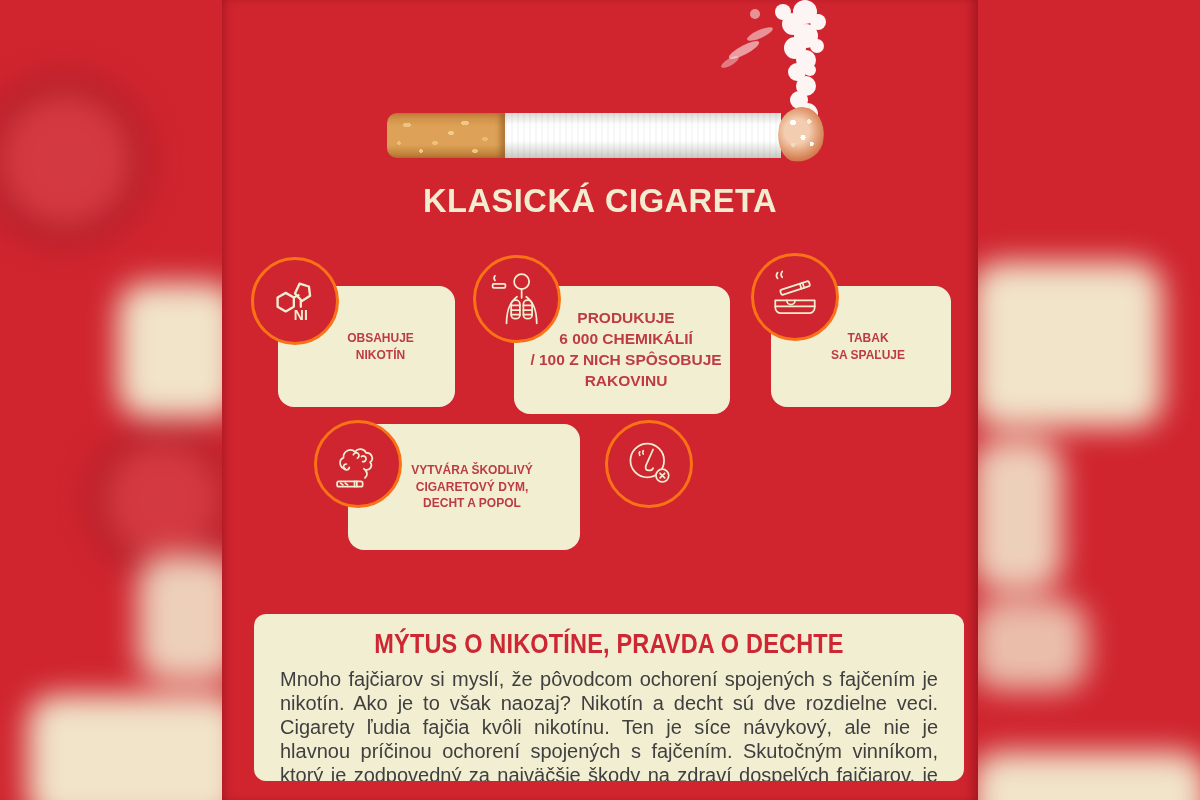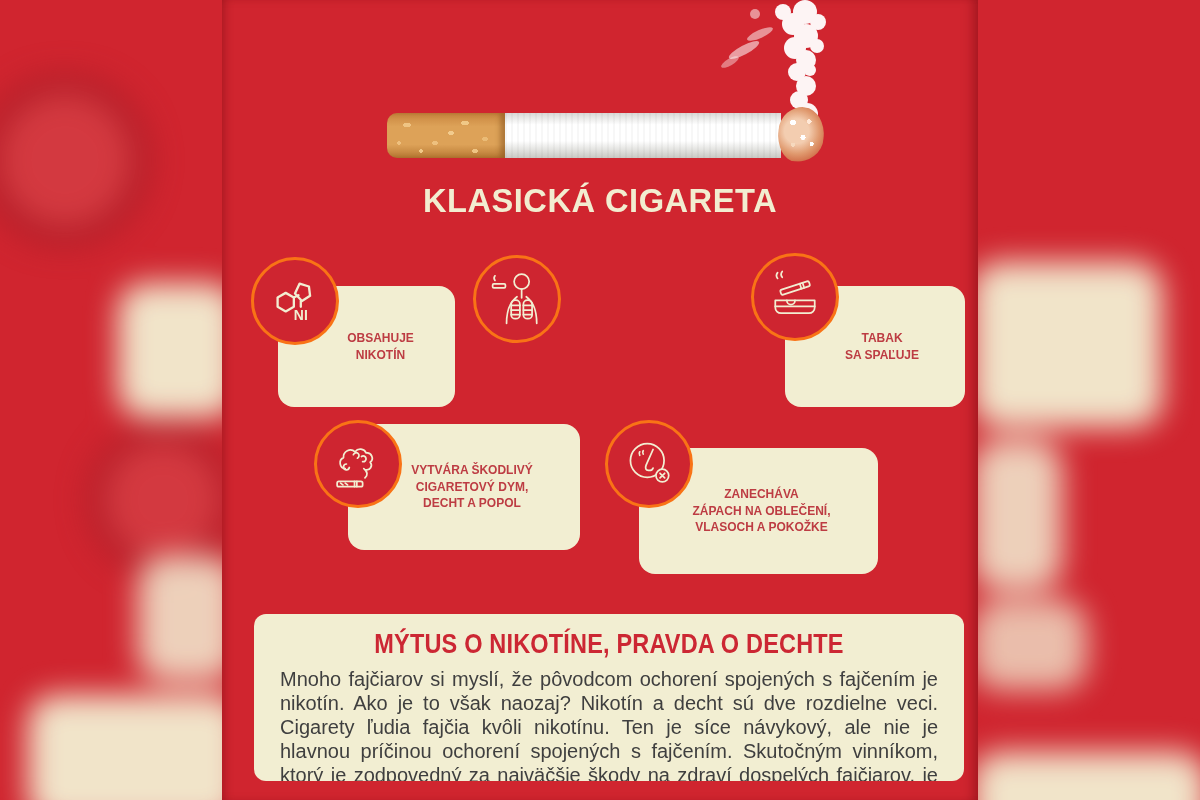--- a/index.html
+++ b/index.html
@@ -62,21 +62,21 @@
   .bubble{position:absolute;width:88px;height:88px;border-radius:50%;background:#ce2530;
           border:3px solid #f97316;box-sizing:border-box;display:flex;
           align-items:center;justify-content:center;z-index:3;}
   .bubble svg{width:58px;height:58px;}
   .ic{stroke:#f2eed2;fill:none;stroke-width:4;stroke-linecap:round;stroke-linejoin:round;}
   .ic-thin{stroke:#f2eed2;fill:none;stroke-width:3;stroke-linecap:round;stroke-linejoin:round;}
 
   #card1{left:56px;top:286px;width:177px;height:121px;padding-left:28px;}
   #card2{left:292px;top:286px;width:216px;height:128px;padding-left:8px;}
   #card2 .card-text{font-size:15.5px;line-height:1.34;}
-  #card3{left:563px;top:286px;width:180px;height:121px;padding-left:14px;}
+  #card3{left:549px;top:286px;width:180px;height:121px;padding-left:14px;}
   #card4{left:126px;top:424px;width:232px;height:126px;padding-left:16px;}
   #card5{left:417px;top:448px;width:239px;height:126px;padding-left:6px;}
 
   #bub1{left:29px;top:257px;}
   #bub2{left:251px;top:255px;}
   #bub3{left:529px;top:253px;}
   #bub4{left:92px;top:420px;}
   #bub5{left:383px;top:420px;}
 
   
@@ -221,34 +221,35 @@
         </g>
         <circle cx="73" cy="70" r="11" fill="#ce2530" stroke="#f2eed2" stroke-width="3"></circle>
         <path d="M69,66 l8,8 M77,66 l-8,8" stroke="#f2eed2" stroke-width="3" stroke-linecap="round"></path>
       </svg>
     </div>
 
     <div class="card" id="card1">
       <div class="card-text">OBSAHUJE
 NIKOTÍN</div>
     </div>
+    <div class="card" id="card2">
+      <div class="card-text">PRODUKUJE
+6 000 CHEMIKÁLIÍ
+/ 100 Z NICH SPÔSOBUJE
+RAKOVINU</div>
+    </div>
     <div class="card" id="card3">
       <div class="card-text">TABAK
 SA SPAĽUJE</div>
     </div>
     <div class="card" id="card4">
       <div class="card-text">VYTVÁRA ŠKODLIVÝ
 CIGARETOVÝ DYM,
 DECHT A POPOL</div>
     </div>
-    <div class="card" id="card5">
-      <div class="card-text">ZANECHÁVA
-ZÁPACH NA OBLEČENÍ,
-VLASOCH A POKOŽKE</div>
-    </div>
 
     <div class="myth">
       <div class="myth-h">MÝTUS O NIKOTÍNE, PRAVDA O DECHTE</div>
       <div class="myth-p">Mnoho fajčiarov si myslí, že pôvodcom ochorení spojených s fajčením je nikotín. Ako je to však naozaj? Nikotín a decht sú dve rozdielne veci. Cigarety ľudia fajčia kvôli nikotínu. Ten je síce návykový, ale nie je hlavnou príčinou ochorení spojených s fajčením. Skutočným vinníkom, ktorý je zodpovedný za najväčšie škody na zdraví dospelých fajčiarov, je práve decht. Vzniká pri horení cigarety a obsahuje karcinogénne a toxické látky nebezpečné pre zdravie.</div>
     </div>
 
   </div>
 </div>
 
 </body></html>

